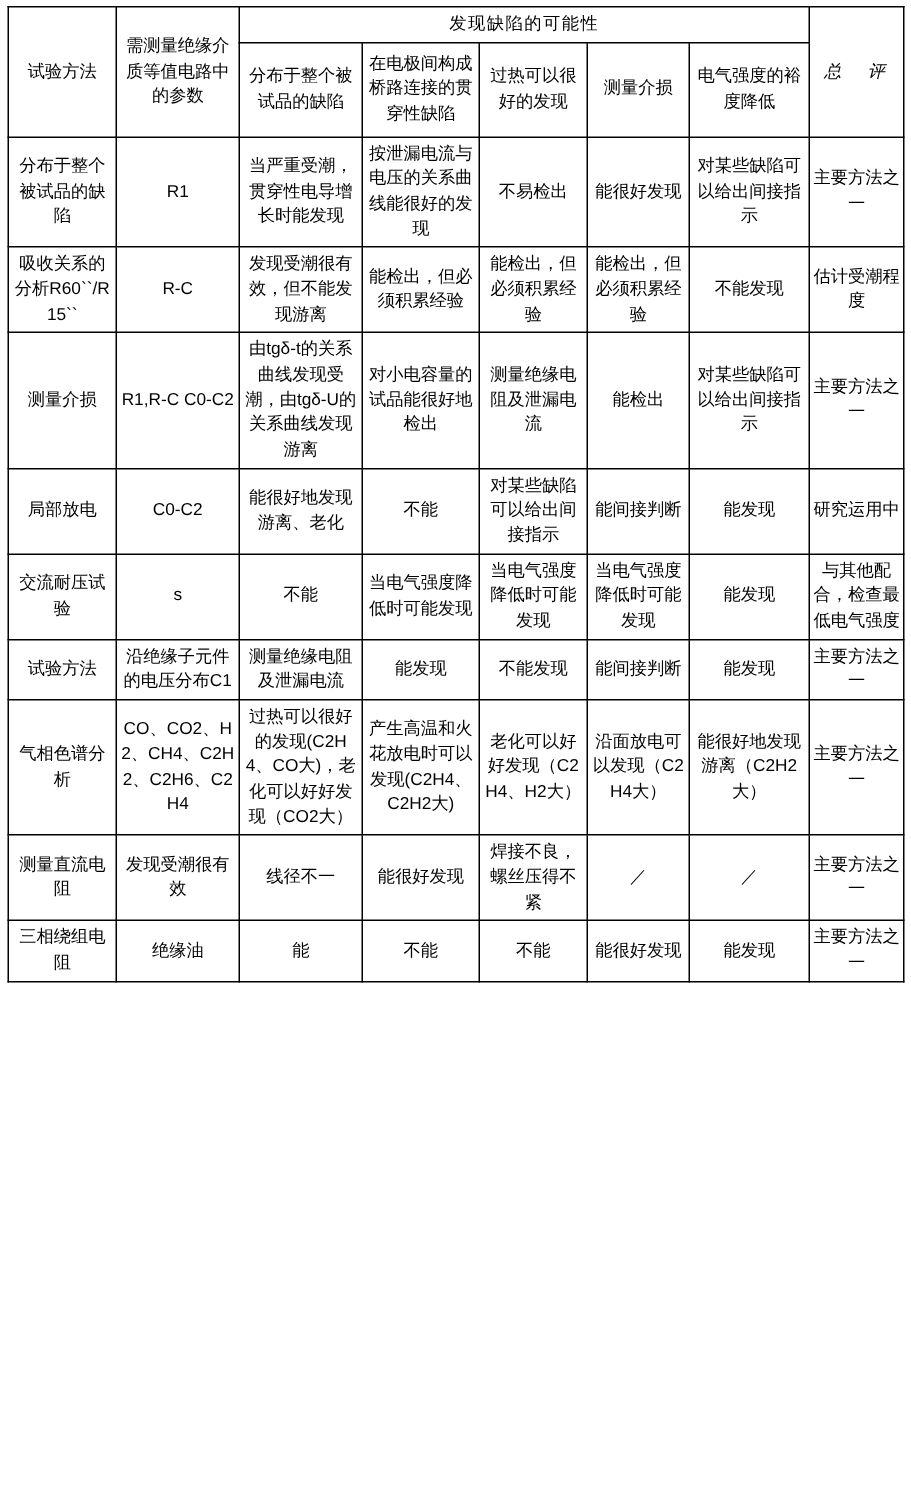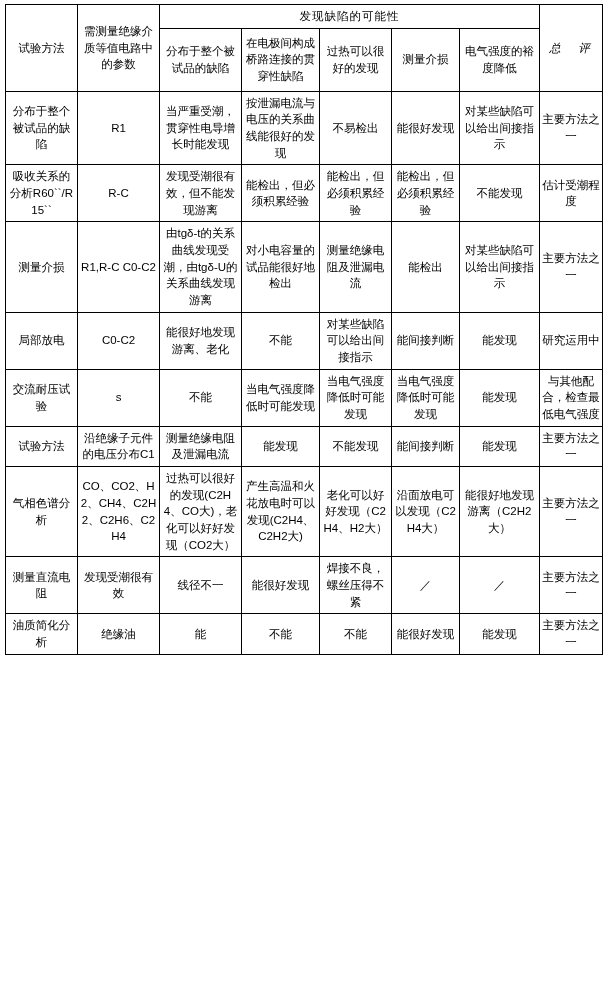--- a/index.html
+++ b/index.html
@@ -161,21 +161,21 @@
         <td>发现受潮很有效</td>
         <td>线径不一</td>
         <td>能很好发现</td>
         <td>焊接不良，螺丝压得不紧</td>
         <td>／</td>
         <td>／</td>
         <td>主要方法之一</td>
       </tr>
 
       <tr>
-        <td>油质简化分析</td>
+        <td>三相绕组电阻</td>
         <td>绝缘油</td>
         <td>能</td>
         <td>不能</td>
         <td>不能</td>
         <td>能很好发现</td>
         <td>能发现</td>
         <td>主要方法之一</td>
       </tr>
     </tbody>
   </table>

